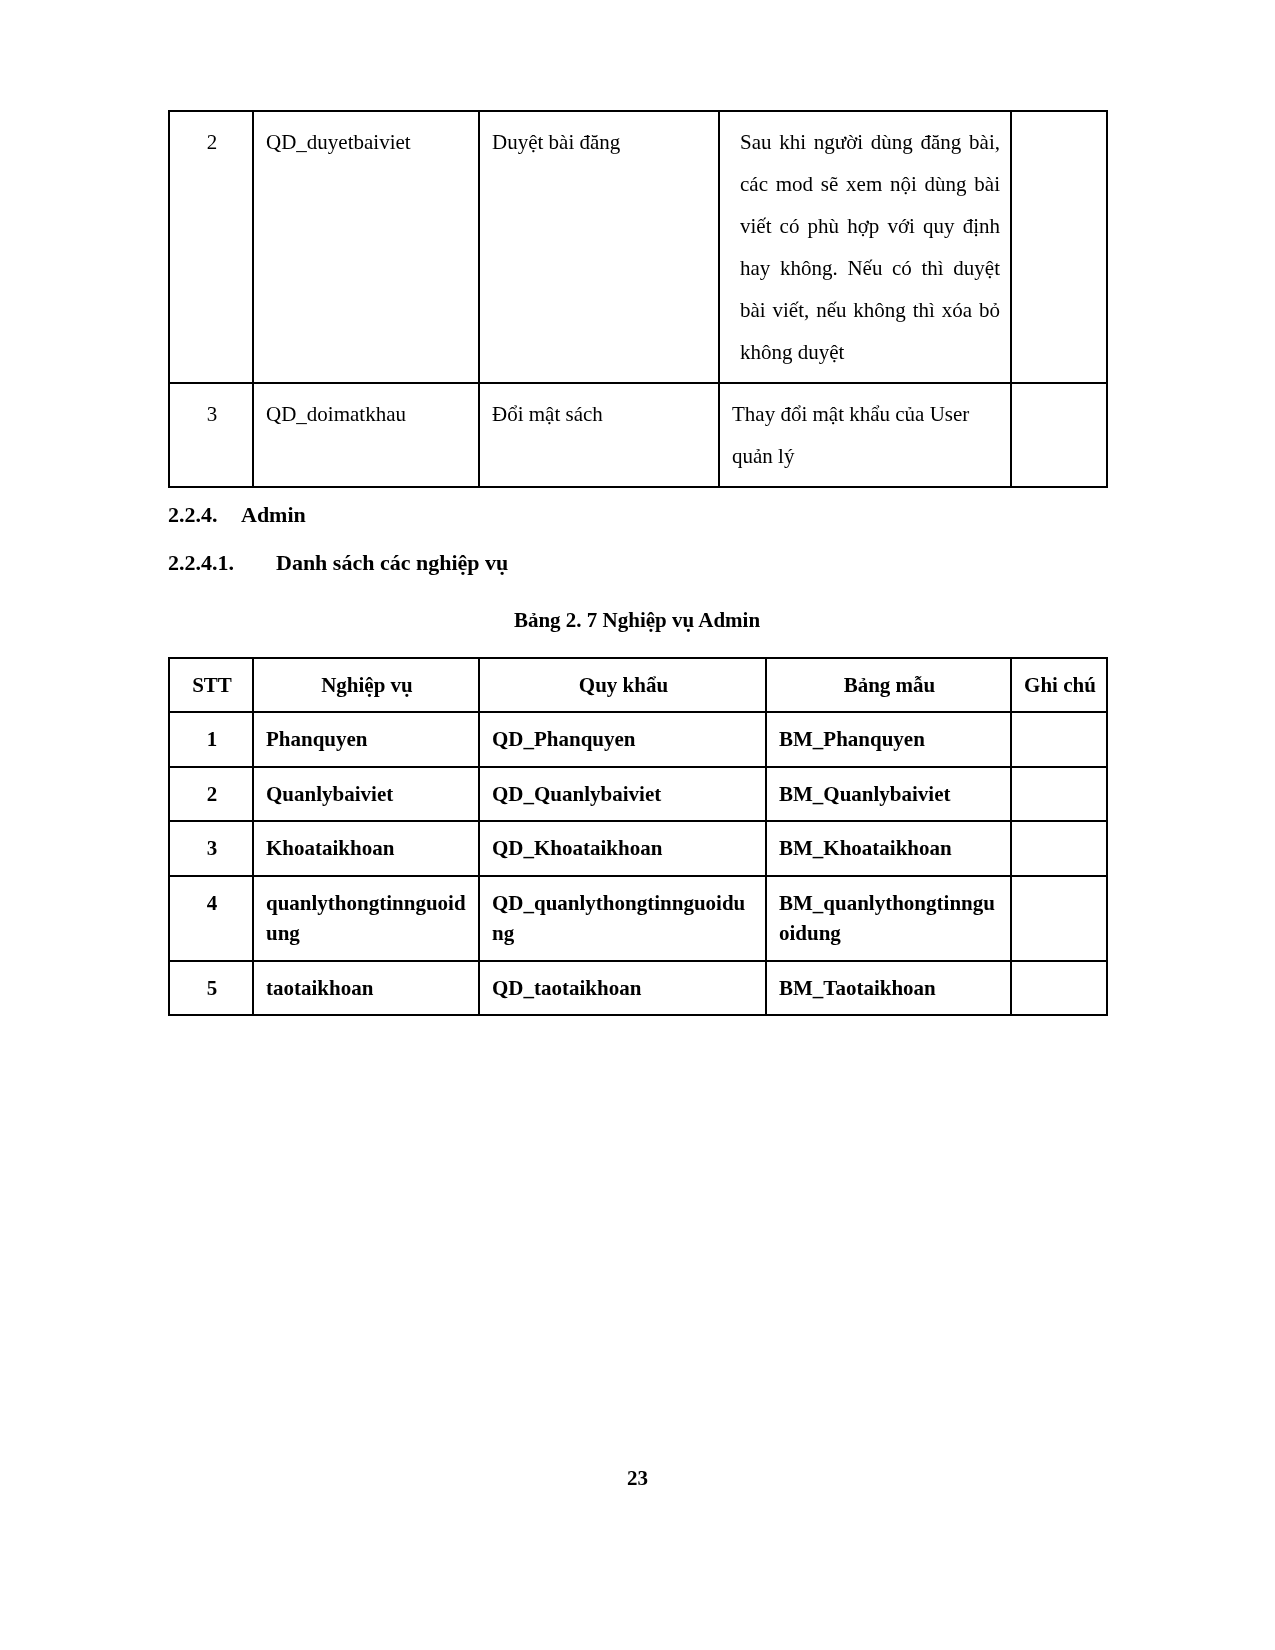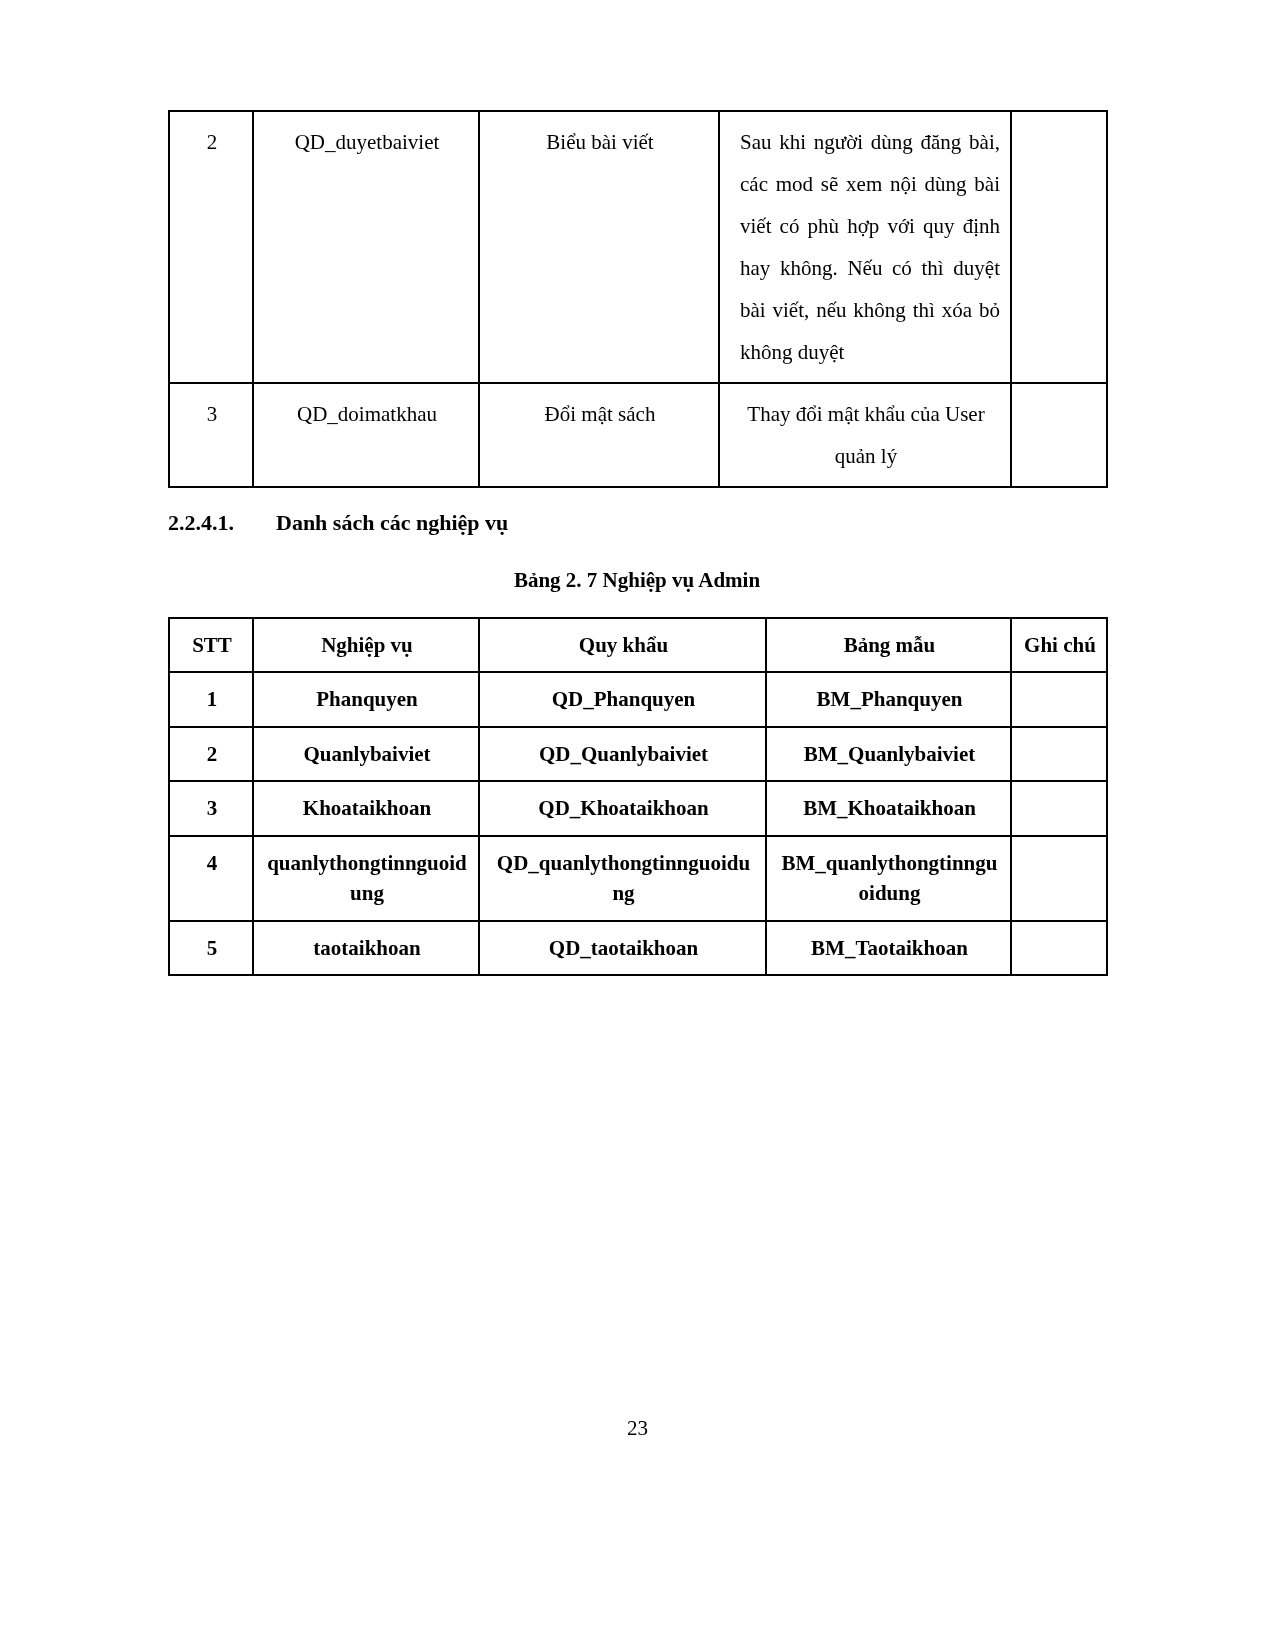--- a/index.html
+++ b/index.html
@@ -22,21 +22,21 @@
   table {
     border-collapse: collapse;
     width: 100%;
     table-layout: fixed;
   }
   td, th {
     border: 2px solid #000000;
     vertical-align: top;
     padding: 9px 10px 9px 12px;
     font-weight: normal;
-    text-align: center;
+    text-align: left;
     line-height: 2.0;
     overflow-wrap: break-word;
   }
   
   col.c-stt  { width: 84px; }
   col.c-name { width: 226px; }
   col.c-note { width: 96px; }
   
   col.c-desc1 { width: 240px; }
   col.c-long  { width: 292px; }
@@ -66,59 +66,62 @@
   }
 
   .t2 th {
     text-align: center;
     font-weight: normal;
   }
   .t2 td, .t2 th { line-height: 1.45; padding: 11px 10px 11px 12px; font-weight: bold; }
 
   .page-number {
     position: absolute;
-    top: 1416px;
+    top: 1466px;
     left: 0;
     width: 1275px;
     text-align: center;
-    font-weight: normal;
+    font-weight: bold;
     font-size: 21px;
   }
 </style>
 </head>
 <body>
 
 <div class="page">
 
   <table class="t1">
     <colgroup>
       <col class="c-stt">
         <col class="c-name">
         <col class="c-desc1">
         <col class="c-long">
         <col class="c-note">
     </colgroup>
     <tbody>
       <tr>
         <td class="cell-center">2</td>
         <td>QD_duyetbaiviet</td>
-        <td>Biểu bài viết</td>
+        <td>Duyệt bài đăng</td>
         <td class="cell-justify">Sau khi người dùng đăng bài, các mod sẽ xem nội dùng bài viết có phù hợp với quy định hay không. Nếu có thì duyệt bài viết, nếu không thì xóa bỏ không  duyệt</td>
         <td></td>
       </tr>
       <tr>
         <td class="cell-center">3</td>
         <td>QD_doimatkhau</td>
         <td>Đổi mật sách</td>
         <td>Thay đổi mật khẩu của User quản lý</td>
         <td></td>
       </tr>
     </tbody>
   </table>
 
+  <div class="heading heading-1">
+    <span class="h-num">2.2.4.</span><span>Admin</span>
+  </div>
   <div class="heading heading-2">
     <span class="h-num">2.2.4.1.</span><span>Danh sách các nghiệp vụ</span>
   </div>
 
   <div class="table-caption">Bảng 2. 7 Nghiệp vụ Admin</div>
 
   <table class="t2">
     <colgroup>
       <col class="c-stt">
         <col class="c-name">

